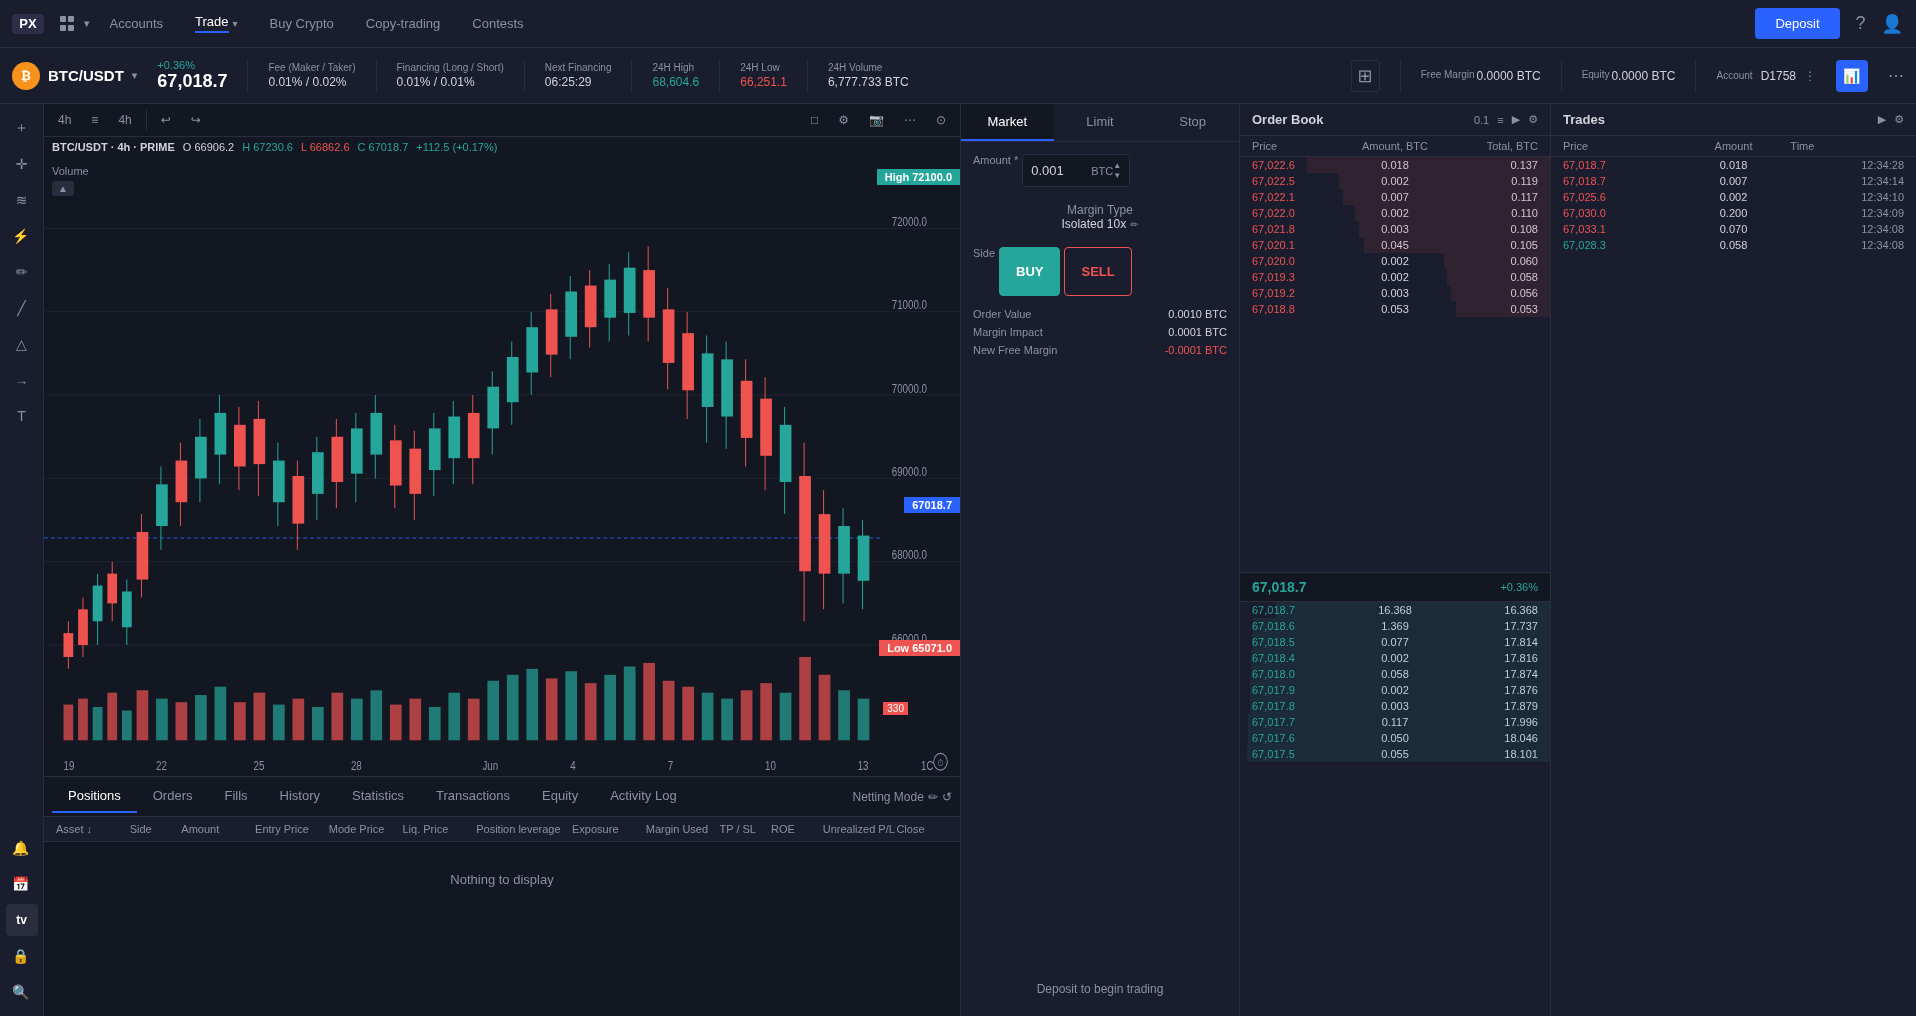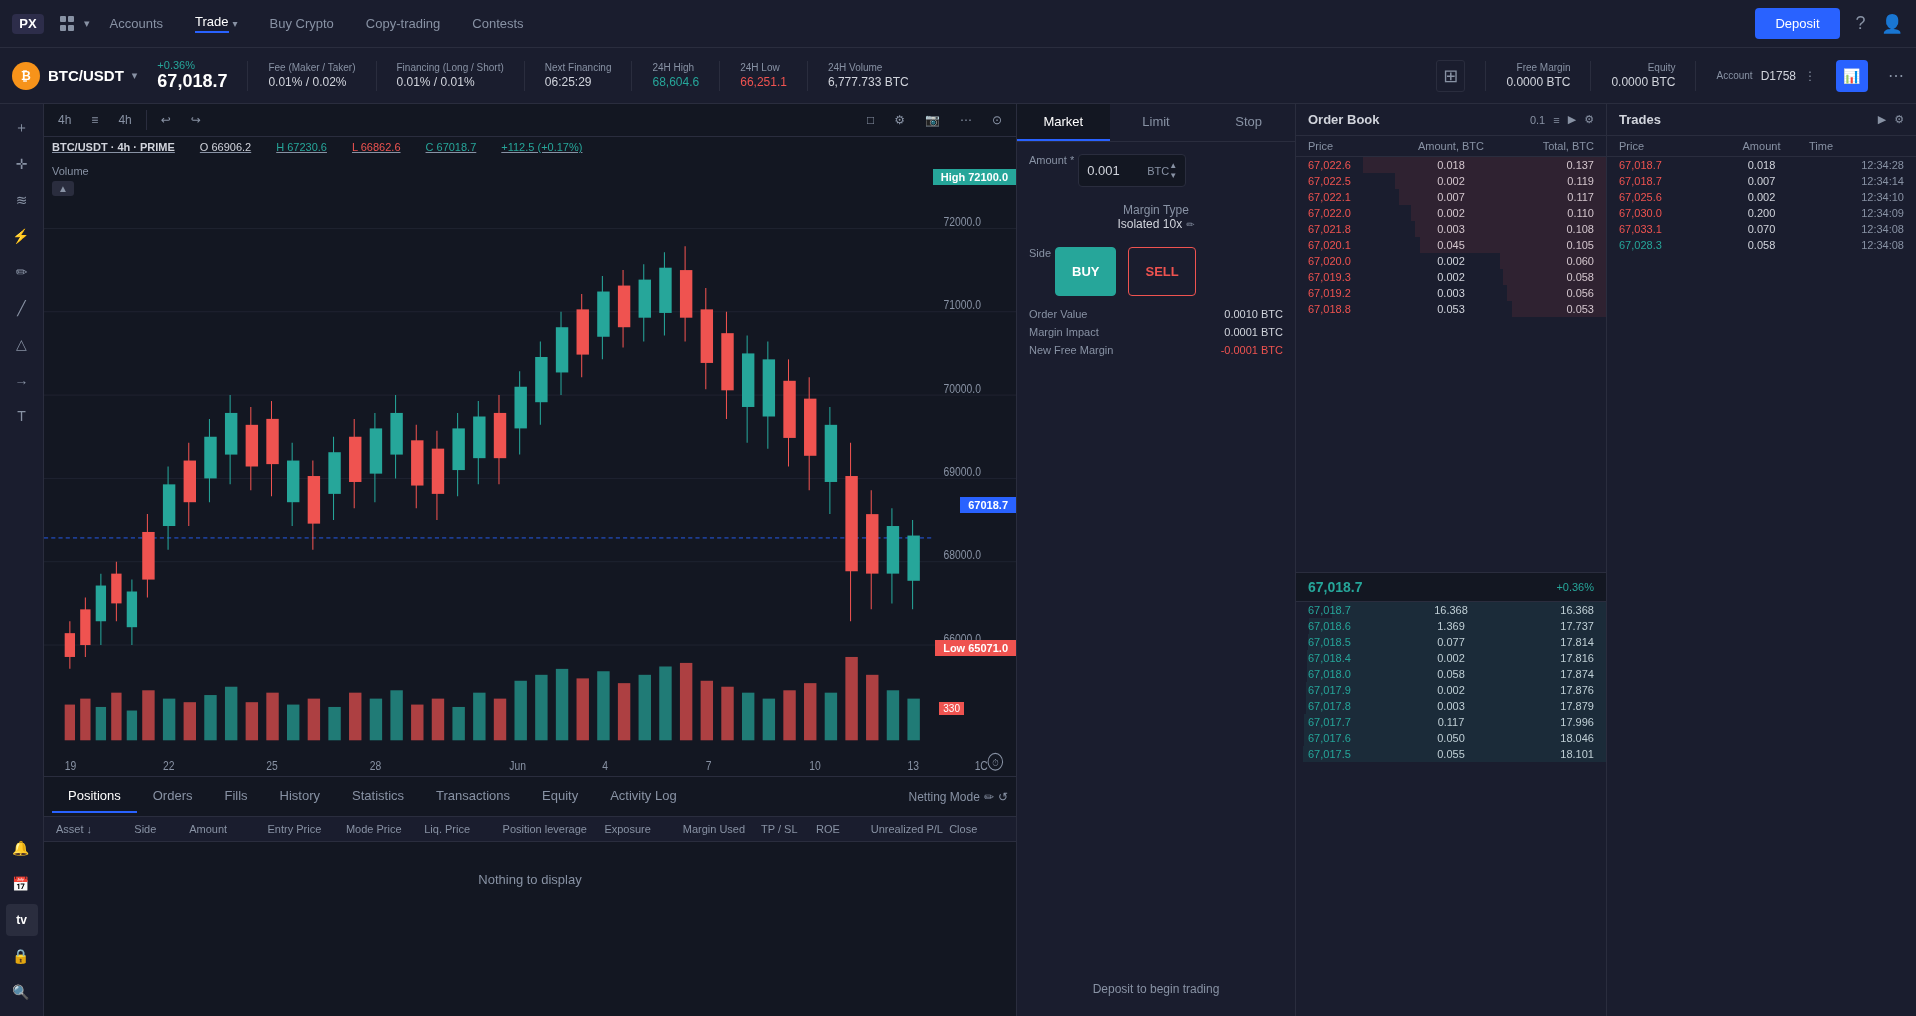--- a/index.html
+++ b/index.html
@@ -22,38 +22,38 @@
     .pair-name { font-size: 15px; font-weight: 600; color: #fff; }
     .pair-price { font-size: 18px; font-weight: 700; color: #fff; }
     .price-change-pos { color: #26a69a; font-size: 11px; }
     .ticker-stat { display: flex; flex-direction: column; gap: 2px; }
     .ticker-label { color: #8892a4; font-size: 10px; }
     .ticker-value { color: #d1d4dc; font-size: 12px; }
     .ticker-value.pos { color: #26a69a; }
     .ticker-divider { height: 30px; width: 1px; background: #2a2d3e; }
     .ticker-spacer { flex: 1; }
     .fullscreen-icon { color: #8892a4; cursor: pointer; font-size: 18px; border: 1px solid #2a2d3e; padding: 4px 6px; border-radius: 3px; }
-    .free-margin-section { display: flex; flex-direction: column; gap: 2px; text-align: right; }
+    .free-margin-section { display: flex; flex-direction: row; gap: 2px; text-align: right; }
     .account-section { display: flex; align-items: center; gap: 8px; }
     
     
     .main-layout { display: flex; height: calc(1016px - 48px - 56px); }
     
     
     .left-sidebar { width: 44px; background: #1a1d2e; border-right: 1px solid #2a2d3e; display: flex; flex-direction: column; align-items: center; padding: 8px 0; gap: 4px; }
     .sidebar-icon { width: 32px; height: 32px; display: flex; align-items: center; justify-content: center; color: #8892a4; cursor: pointer; border-radius: 4px; font-size: 14px; }
     .sidebar-spacer { flex: 1; }
     
     
     .chart-container { flex: 1; display: flex; flex-direction: column; background: #131722; }
     .chart-toolbar { display: flex; align-items: center; padding: 6px 8px; border-bottom: 1px solid #2a2d3e; gap: 8px; }
     .toolbar-btn { color: #8892a4; cursor: pointer; padding: 3px 6px; border-radius: 3px; font-size: 12px; font-weight: 500; }
     .toolbar-divider { height: 20px; width: 1px; background: #2a2d3e; }
     .toolbar-spacer { flex: 1; }
-    .chart-info { padding: 4px 8px; font-size: 11px; color: #8892a4; display: flex; gap: 25px; align-items: center; text-decoration: underline; }
+    .chart-info { padding: 4px 8px; font-size: 11px; color: #8892a4; display: flex; gap: 8px; align-items: center; }
     .chart-info .symbol { color: #d1d4dc; font-weight: 600; }
     .ohlc-o { color: #d1d4dc; }
     .ohlc-h { color: #26a69a; }
     .ohlc-l { color: #ef5350; }
     .ohlc-c { color: #26a69a; }
     .tab-bar { display: flex; align-items: center; padding: 0 8px; height: 40px; border-bottom: 1px solid #2a2d3e; }
     .tab-item { padding: 8px 16px; cursor: pointer; color: #8892a4; font-size: 13px; border-bottom: 2px solid transparent; }
     .tab-item.active { color: #fff; border-bottom: 2px solid #2962ff; }
     .tab-spacer { flex: 1; }
     .netting-mode { color: #8892a4; font-size: 12px; display: flex; align-items: center; gap: 4px; }
@@ -75,21 +75,21 @@
     .form-input { background: transparent; border: none; color: #d1d4dc; font-size: 13px; flex: 1; outline: none; width: 60px; }
     .input-currency { color: #8892a4; font-size: 11px; }
     .input-arrows { display: flex; flex-direction: column; color: #8892a4; font-size: 8px; cursor: pointer; gap: 1px; }
     .margin-type-row { display: flex; justify-content: space-between; align-items: center; padding: 4px 0; flex-direction: column; }
     .margin-label { color: #8892a4; font-size: 12px; }
     .margin-value { color: #d1d4dc; font-size: 12px; display: flex; align-items: center; gap: 4px; }
     .edit-icon { color: #8892a4; cursor: pointer; font-size: 10px; }
     .side-btns { display: flex; gap: 4px; }
     .side-btn { flex: 1; padding: 16px; border: 1px solid #2a2d3e; border-radius: 4px; cursor: pointer; text-align: center; font-size: 13px; font-weight: 600; background: transparent; }
     .side-btn.buy.active { background: #26a69a; color: #fff; border-color: #26a69a; }
-    .side-btn.sell { color: #ef5350; border-color: #ef5350; margin-left: 8px; }
+    .side-btn.sell { color: #ef5350; border-color: #ef5350; }
     .order-stats { display: flex; flex-direction: column; gap: 6px; }
     .stat-row { display: flex; justify-content: space-between; }
     .stat-label { color: #8892a4; font-size: 11px; }
     .stat-value { color: #d1d4dc; font-size: 11px; }
     .deposit-hint { color: #8892a4; font-size: 12px; text-align: center; padding: 8px 0; }
     .deposit-trade-btn { background: #2962ff; color: #fff; border: none; width: 100%; padding: 12px; border-radius: 4px; cursor: pointer; font-size: 14px; font-weight: 600; }
     
     
     .order-book { width: 310px; background: #1a1d2e; display: flex; flex-direction: column; overflow: hidden; }
     .ob-header { display: flex; align-items: center; justify-content: space-between; padding: 8px 12px; border-bottom: 1px solid #2a2d3e; }
@@ -104,21 +104,21 @@
     .ob-price-bid { color: #26a69a; font-size: 11px; flex: 1; }
     .ob-amount { flex: 1; text-align: center; font-size: 11px; color: #d1d4dc; }
     .ob-total { flex: 1; text-align: right; font-size: 11px; color: #d1d4dc; }
     .ob-bar-ask { position: absolute; right: 0; top: 0; bottom: 0; background: rgba(239,83,80,0.1); }
     .ob-bar-bid { position: absolute; right: 0; top: 0; bottom: 0; background: rgba(38,166,154,0.1); }
     .ob-mid { display: flex; align-items: center; justify-content: space-between; padding: 6px 12px; background: #131722; border-top: 1px solid #2a2d3e; border-bottom: 1px solid #2a2d3e; }
     .ob-mid-price { color: #26a69a; font-size: 14px; font-weight: 700; }
     .ob-mid-change { color: #26a69a; font-size: 11px; }
     
     
-    .trades-panel { width: 310px; background: #1a1d2e; display: flex; flex-direction: column; overflow: hidden; border-left: 1px solid #2a2d3e; }
+    .trades-panel { width: 366px; background: #1a1d2e; display: flex; flex-direction: column; overflow: hidden; border-left: 1px solid #2a2d3e; }
     .trades-header { display: flex; align-items: center; justify-content: space-between; padding: 8px 12px; border-bottom: 1px solid #2a2d3e; }
     .trades-title { font-size: 13px; font-weight: 600; color: #d1d4dc; }
     .trades-cols { display: flex; padding: 4px 12px; color: #8892a4; font-size: 11px; border-bottom: 1px solid #2a2d3e; }
     .trades-row { display: flex; padding: 2px 12px; cursor: pointer; }
     .trade-price-ask { color: #ef5350; font-size: 11px; flex: 1; }
     .trade-price-bid { color: #26a69a; font-size: 11px; flex: 1; }
     .trade-amount { flex: 1; text-align: center; font-size: 11px; color: #d1d4dc; }
     .trade-time { flex: 1; text-align: right; font-size: 11px; color: #8892a4; }
     .bottom-section { height: 240px; display: flex; flex-direction: column; border-top: 1px solid #2a2d3e; }
   </style>

